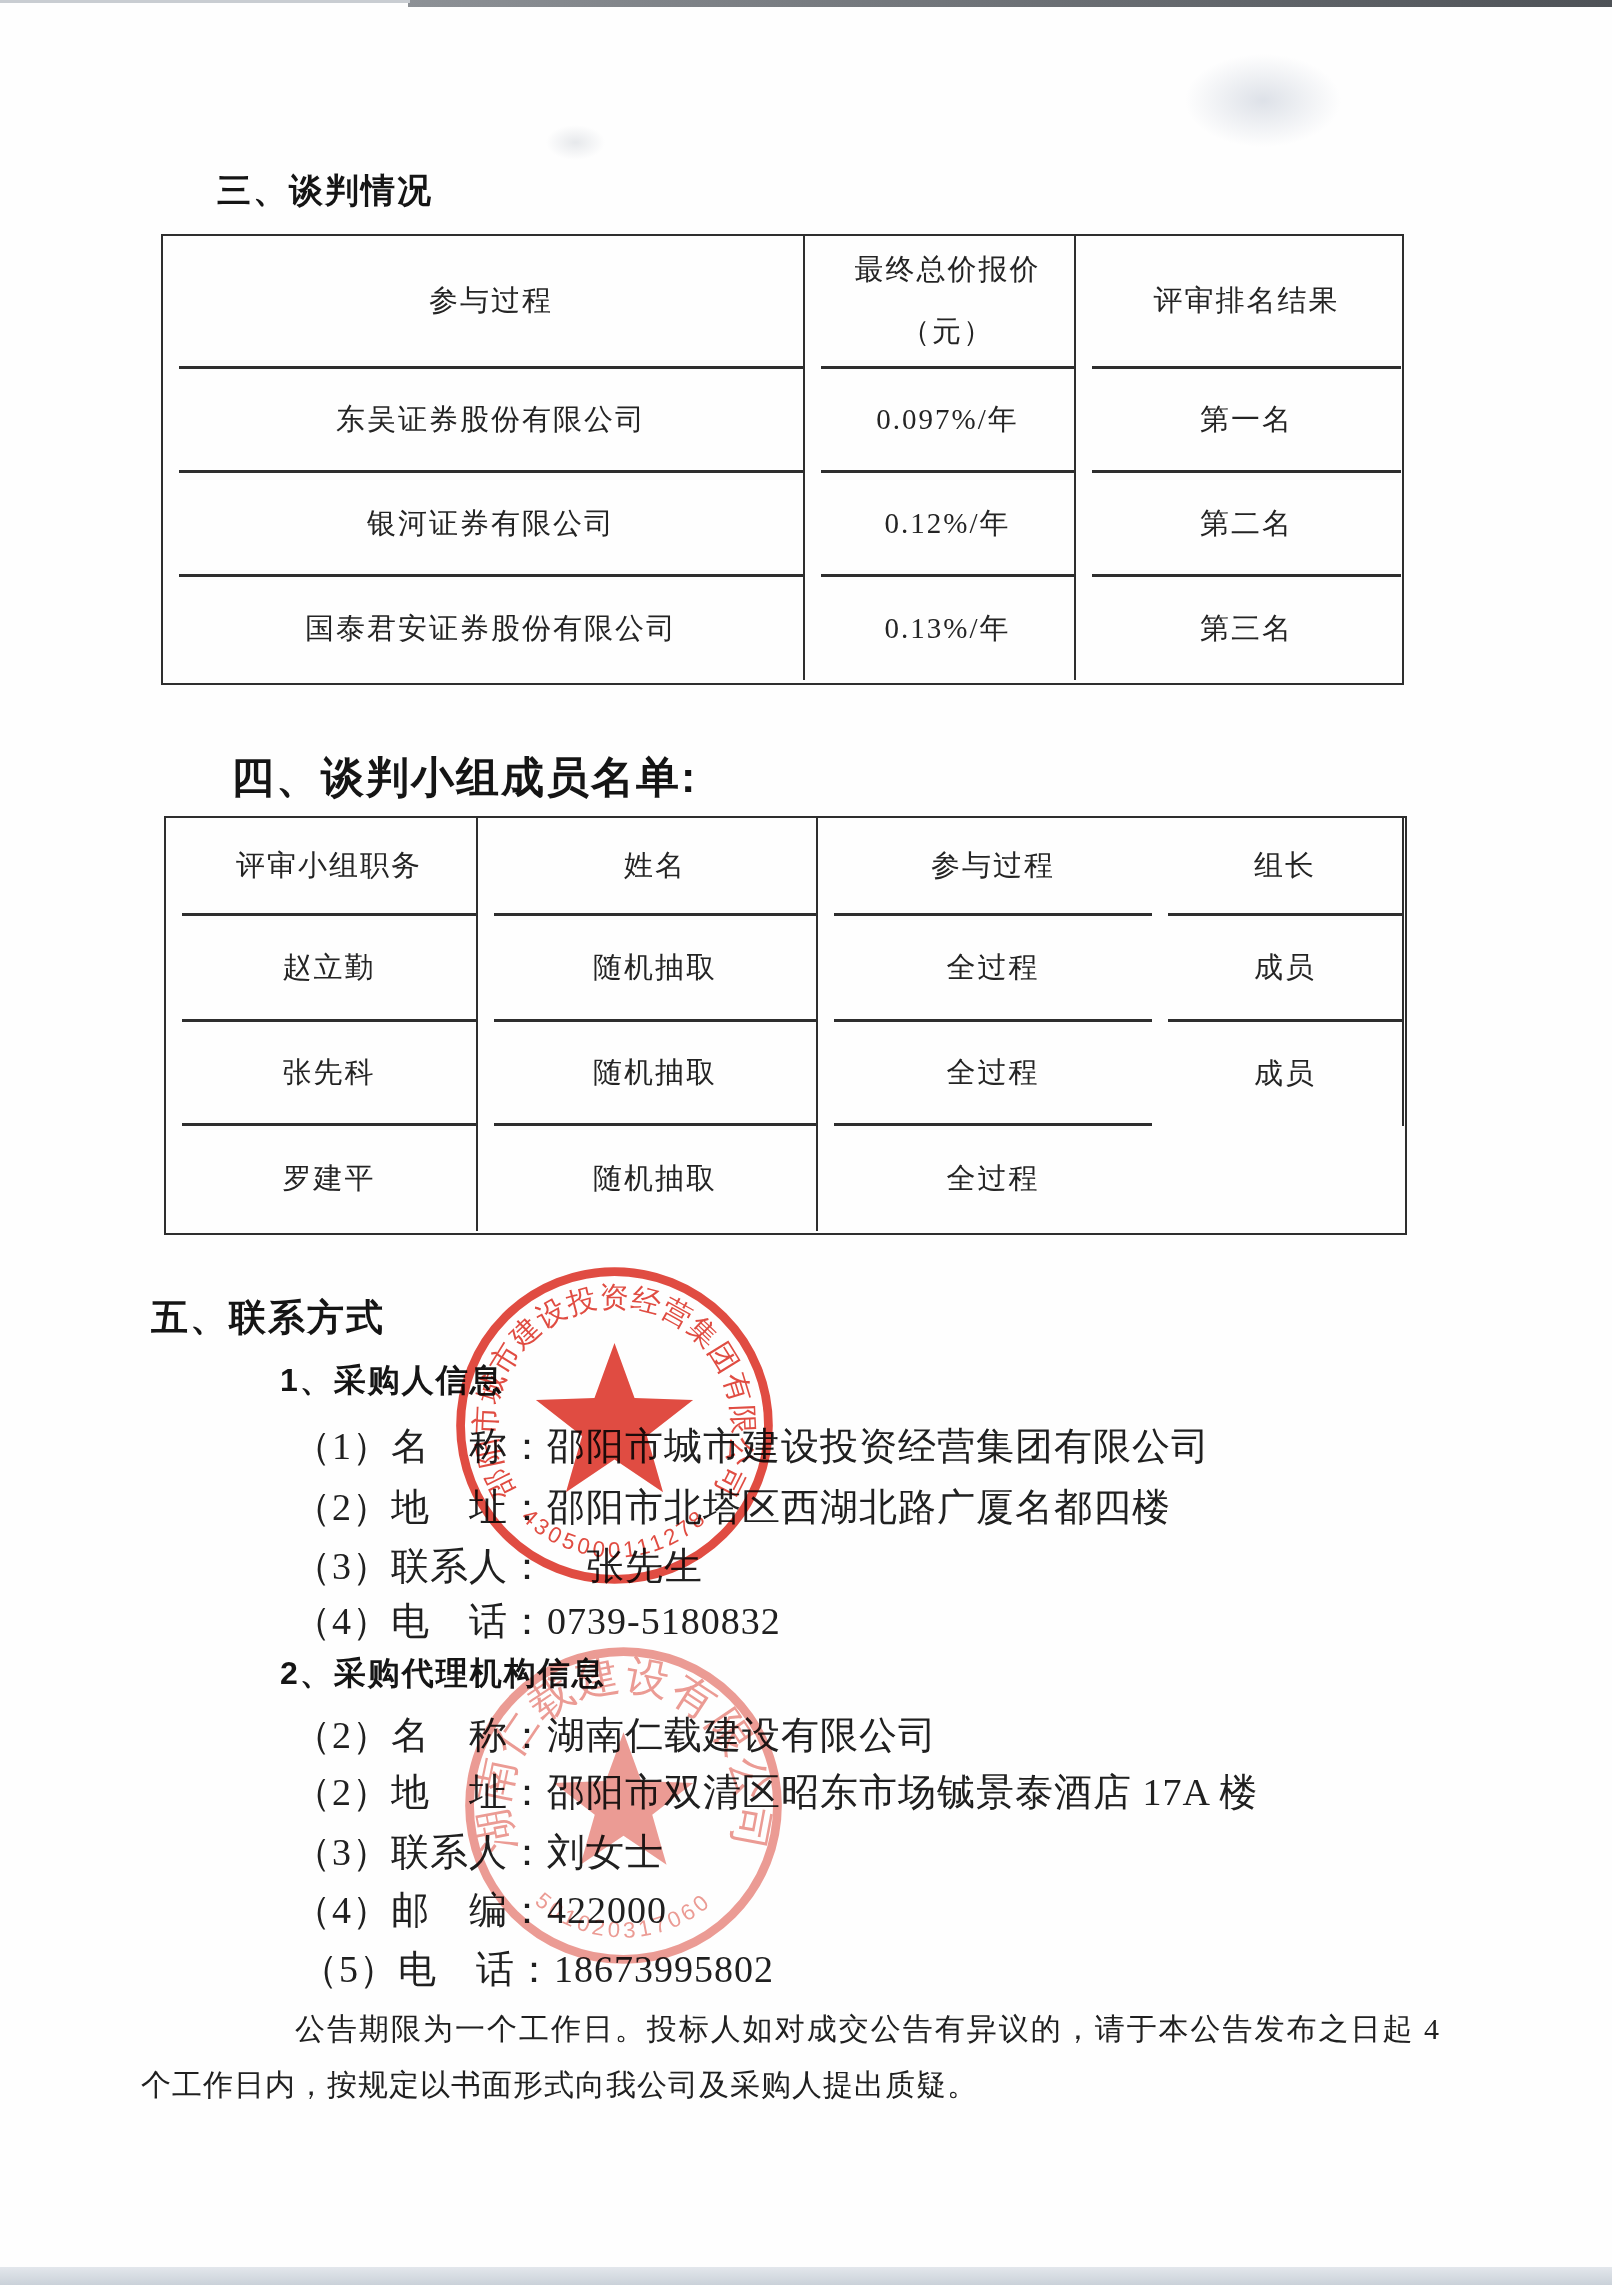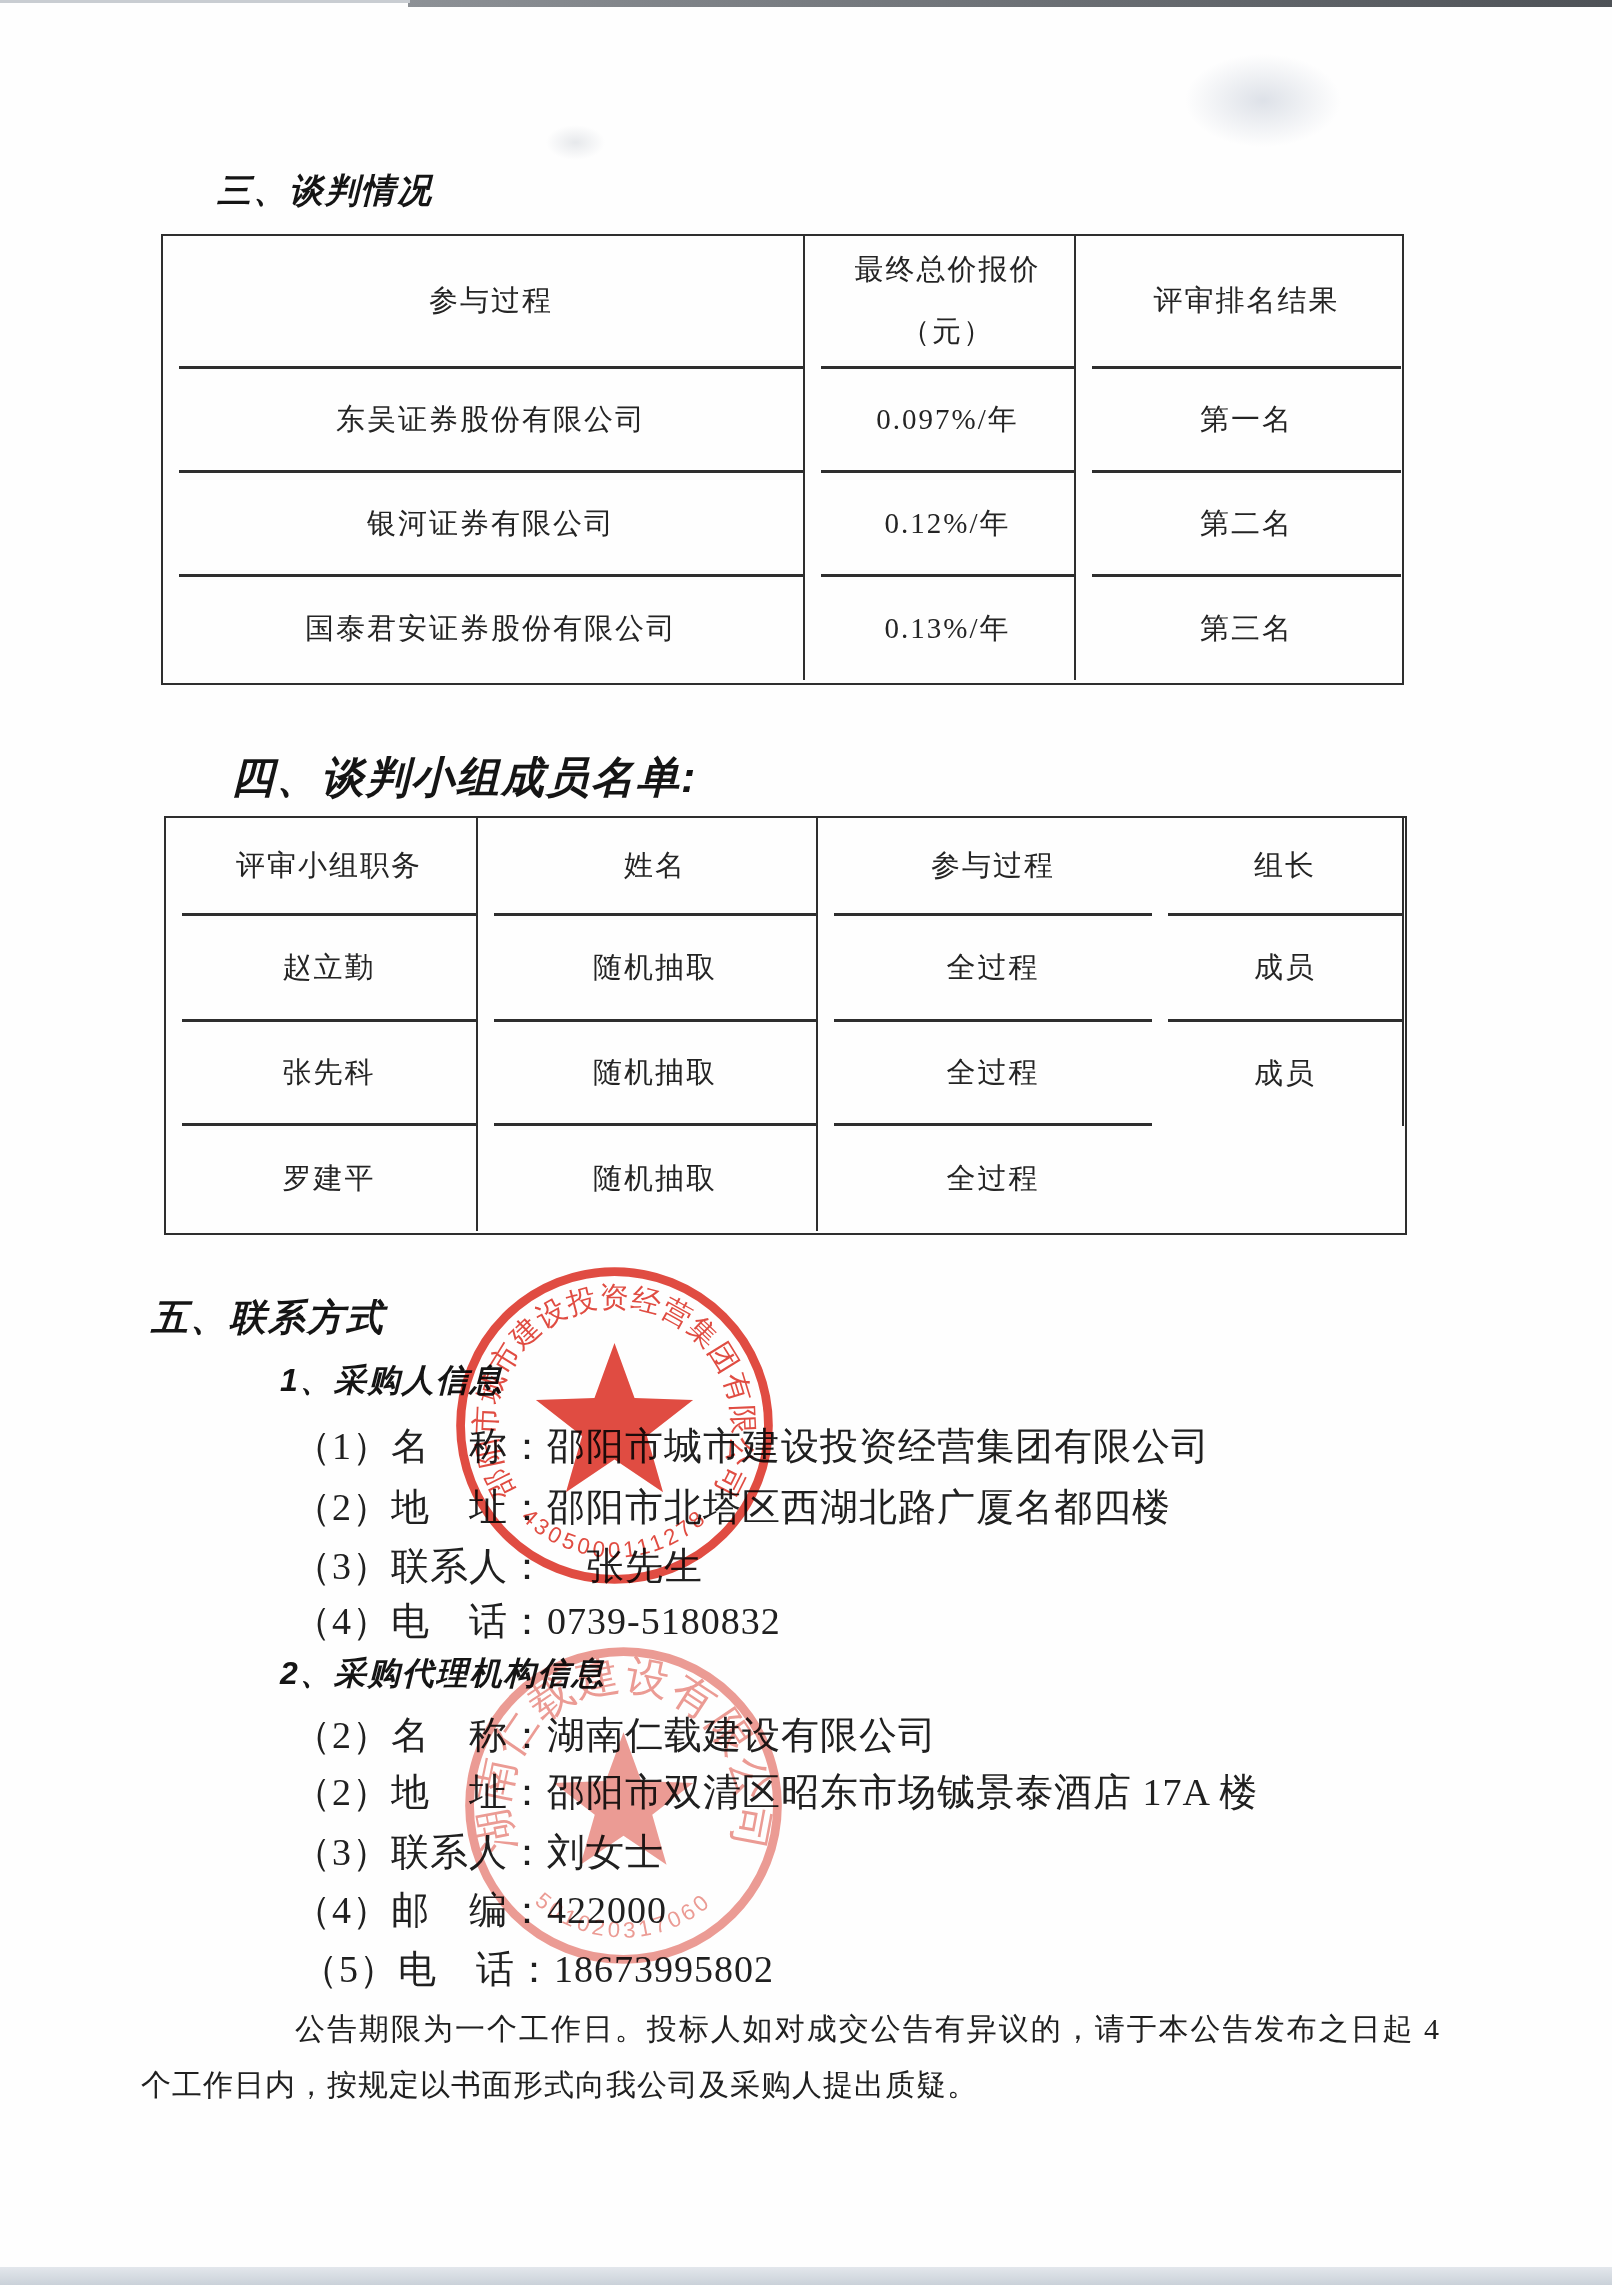--- a/index.html
+++ b/index.html
@@ -14,21 +14,21 @@
   
   .edge-top-dark{position:absolute;left:408px;top:0;width:1204px;height:6.8px;background:linear-gradient(90deg,#8d9196,#4e5257);}
   .edge-top-light{position:absolute;left:0;top:0;width:410px;height:2.9px;background:#c9cdd2;}
   .edge-bottom{position:absolute;left:0;bottom:0;width:1612px;height:19.5px;background:linear-gradient(#e3e7ec,#c9d0d8);}
   .smudge1{position:absolute;left:1185px;top:54px;width:156px;height:93px;background:radial-gradient(closest-side,rgba(168,178,196,.38),rgba(168,178,196,0));}
   .smudge2{position:absolute;left:546px;top:125px;width:59px;height:35px;background:radial-gradient(closest-side,rgba(160,168,180,.25),rgba(160,168,180,0));}
 
   .h-sec{
     position:absolute;
     font-family:"Liberation Sans","DejaVu Sans",sans-serif;
-    font-weight:700;color:#151515;letter-spacing:2px;white-space:nowrap;font-style:italic;
+    font-weight:700;color:#151515;letter-spacing:2px;white-space:nowrap;
   }
   #h3{left:217px;top:168px;font-size:34px;}
   #h4{left:231px;top:749px;font-size:43px;}
   #h5{left:151px;top:1293px;font-size:37px;}
   #sub1{left:280px;top:1359px;font-size:32px;}
   #sub2{left:280px;top:1652px;font-size:32px;}
 
   .tbl{
     position:absolute;display:grid;box-sizing:border-box;
     border:2.9px solid #2e2e2e;background:transparent;

